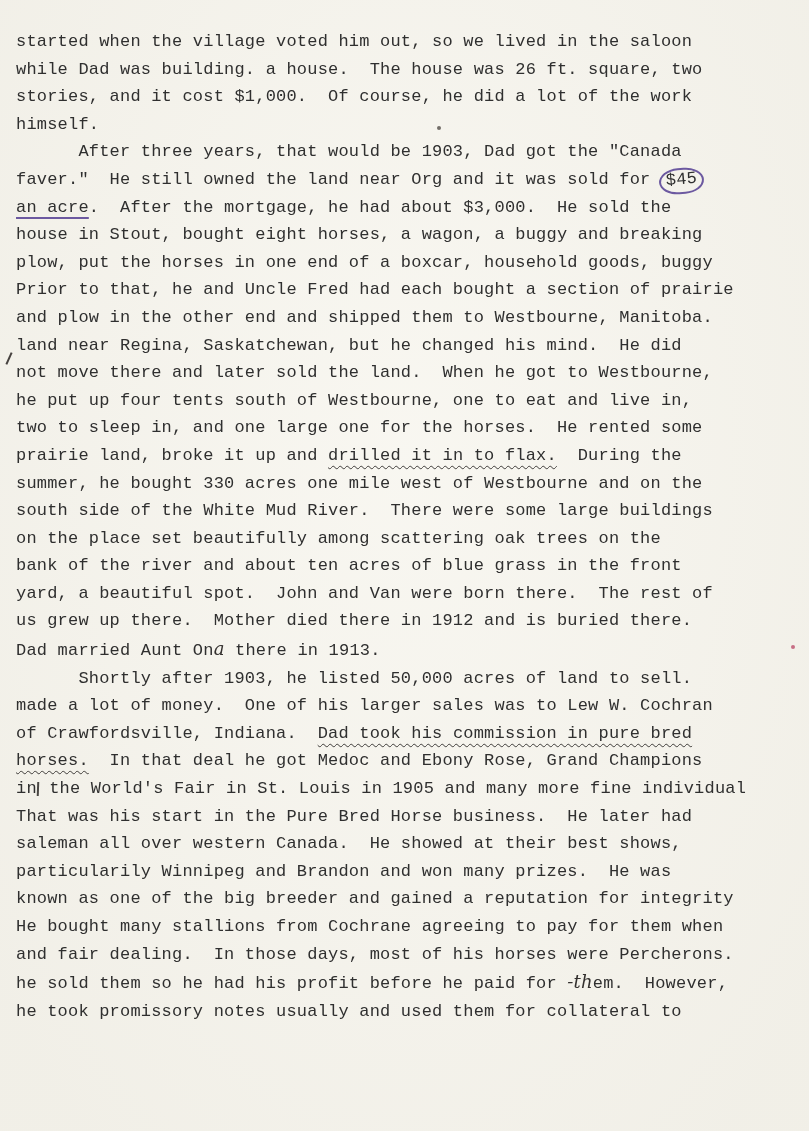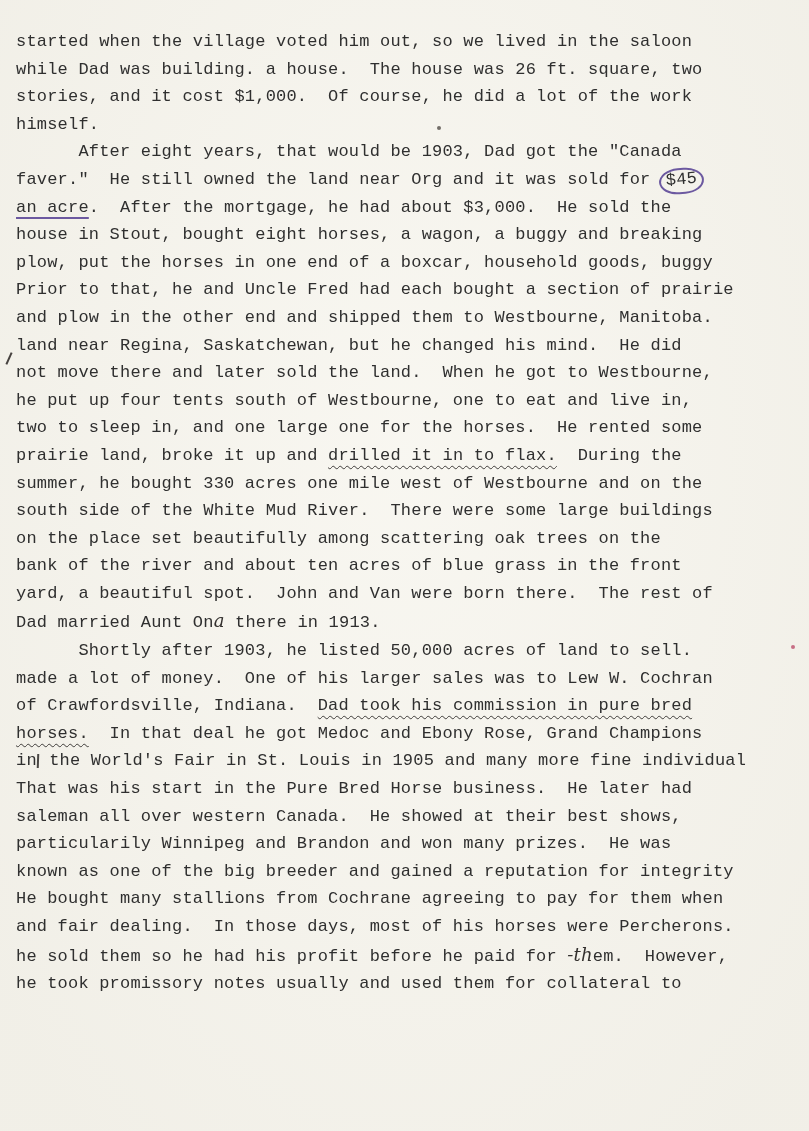--- a/index.html
+++ b/index.html
@@ -84,37 +84,38 @@
 <body>
 
 <div class="page">
   <div class="margin-tick"></div>
   <div class="speck" style="left:437px;top:126px;"></div>
   <div class="speck red" style="left:791px;top:645px;"></div>
 <div class="line"><span class="seg plain">started when the village voted him out, so we lived in the saloon</span></div>
     <div class="line"><span class="seg plain">while Dad was building. a house.  The house was 26 ft. square, two</span></div>
     <div class="line"><span class="seg plain">stories, and it cost $1,000.  Of course, he did a lot of the work</span></div>
     <div class="line"><span class="seg plain">himself.</span></div>
-    <div class="line"><span class="seg plain">      After eight years, that would be 1903, Dad got the "Canada</span></div>
+    <div class="line"><span class="seg plain">      After three years, that would be 1903, Dad got the "Canada</span></div>
     <div class="line"><span class="seg plain">faver."  He still owned the land near Org and it was sold for </span><span class="seg circle">$45</span></div>
     <div class="line"><span class="seg underline-pen">an acre</span><span class="seg plain">.  After the mortgage, he had about $3,000.  He sold the</span></div>
     <div class="line"><span class="seg plain">house in Stout, bought eight horses, a wagon, a buggy and breaking</span></div>
     <div class="line"><span class="seg plain">plow, put the horses in one end of a boxcar, household goods, buggy</span></div>
     <div class="line"><span class="seg plain">Prior to that, he and Uncle Fred had each bought a section of prairie</span></div>
     <div class="line"><span class="seg plain">and plow in the other end and shipped them to Westbourne, Manitoba.</span></div>
     <div class="line"><span class="seg plain">land near Regina, Saskatchewan, but he changed his mind.  He did</span></div>
     <div class="line"><span class="seg plain">not move there and later sold the land.  When he got to Westbourne,</span></div>
     <div class="line"><span class="seg plain">he put up four tents south of Westbourne, one to eat and live in,</span></div>
     <div class="line"><span class="seg plain">two to sleep in, and one large one for the horses.  He rented some</span></div>
     <div class="line"><span class="seg plain">prairie land, broke it up and </span><span class="seg underline-dark-wavy">drilled it in to flax.</span><span class="seg plain">  During the</span></div>
     <div class="line"><span class="seg plain">summer, he bought 330 acres one mile west of Westbourne and on the</span></div>
     <div class="line"><span class="seg plain">south side of the White Mud River.  There were some large buildings</span></div>
     <div class="line"><span class="seg plain">on the place set beautifully among scattering oak trees on the</span></div>
     <div class="line"><span class="seg plain">bank of the river and about ten acres of blue grass in the front</span></div>
     <div class="line"><span class="seg plain">yard, a beautiful spot.  John and Van were born there.  The rest of</span></div>
+    <div class="line"><span class="seg plain">us grew up there.  Mother died there in 1912 and is buried there.</span></div>
     <div class="line"><span class="seg plain">Dad married Aunt On</span><span class="seg hand">a</span><span class="seg plain"> there in 1913.</span></div>
     <div class="line"><span class="seg plain">      Shortly after 1903, he listed 50,000 acres of land to sell.</span></div>
     <div class="line"><span class="seg plain">made a lot of money.  One of his larger sales was to Lew W. Cochran</span></div>
     <div class="line"><span class="seg plain">of Crawfordsville, Indiana.  </span><span class="seg underline-dark-wavy">Dad took his commission in pure bred</span></div>
     <div class="line"><span class="seg underline-dark-wavy">horses.</span><span class="seg plain">  In that deal he got Medoc and Ebony Rose, Grand Champions</span></div>
     <div class="line"><span class="seg plain">in</span><span class="seg tick"></span><span class="seg plain"> the World's Fair in St. Louis in 1905 and many more fine individual</span></div>
     <div class="line"><span class="seg plain">That was his start in the Pure Bred Horse business.  He later had</span></div>
     <div class="line"><span class="seg plain">saleman all over western Canada.  He showed at their best shows,</span></div>
     <div class="line"><span class="seg plain">particularily Winnipeg and Brandon and won many prizes.  He was</span></div>
     <div class="line"><span class="seg plain">known as one of the big breeder and gained a reputation for integrity</span></div>

